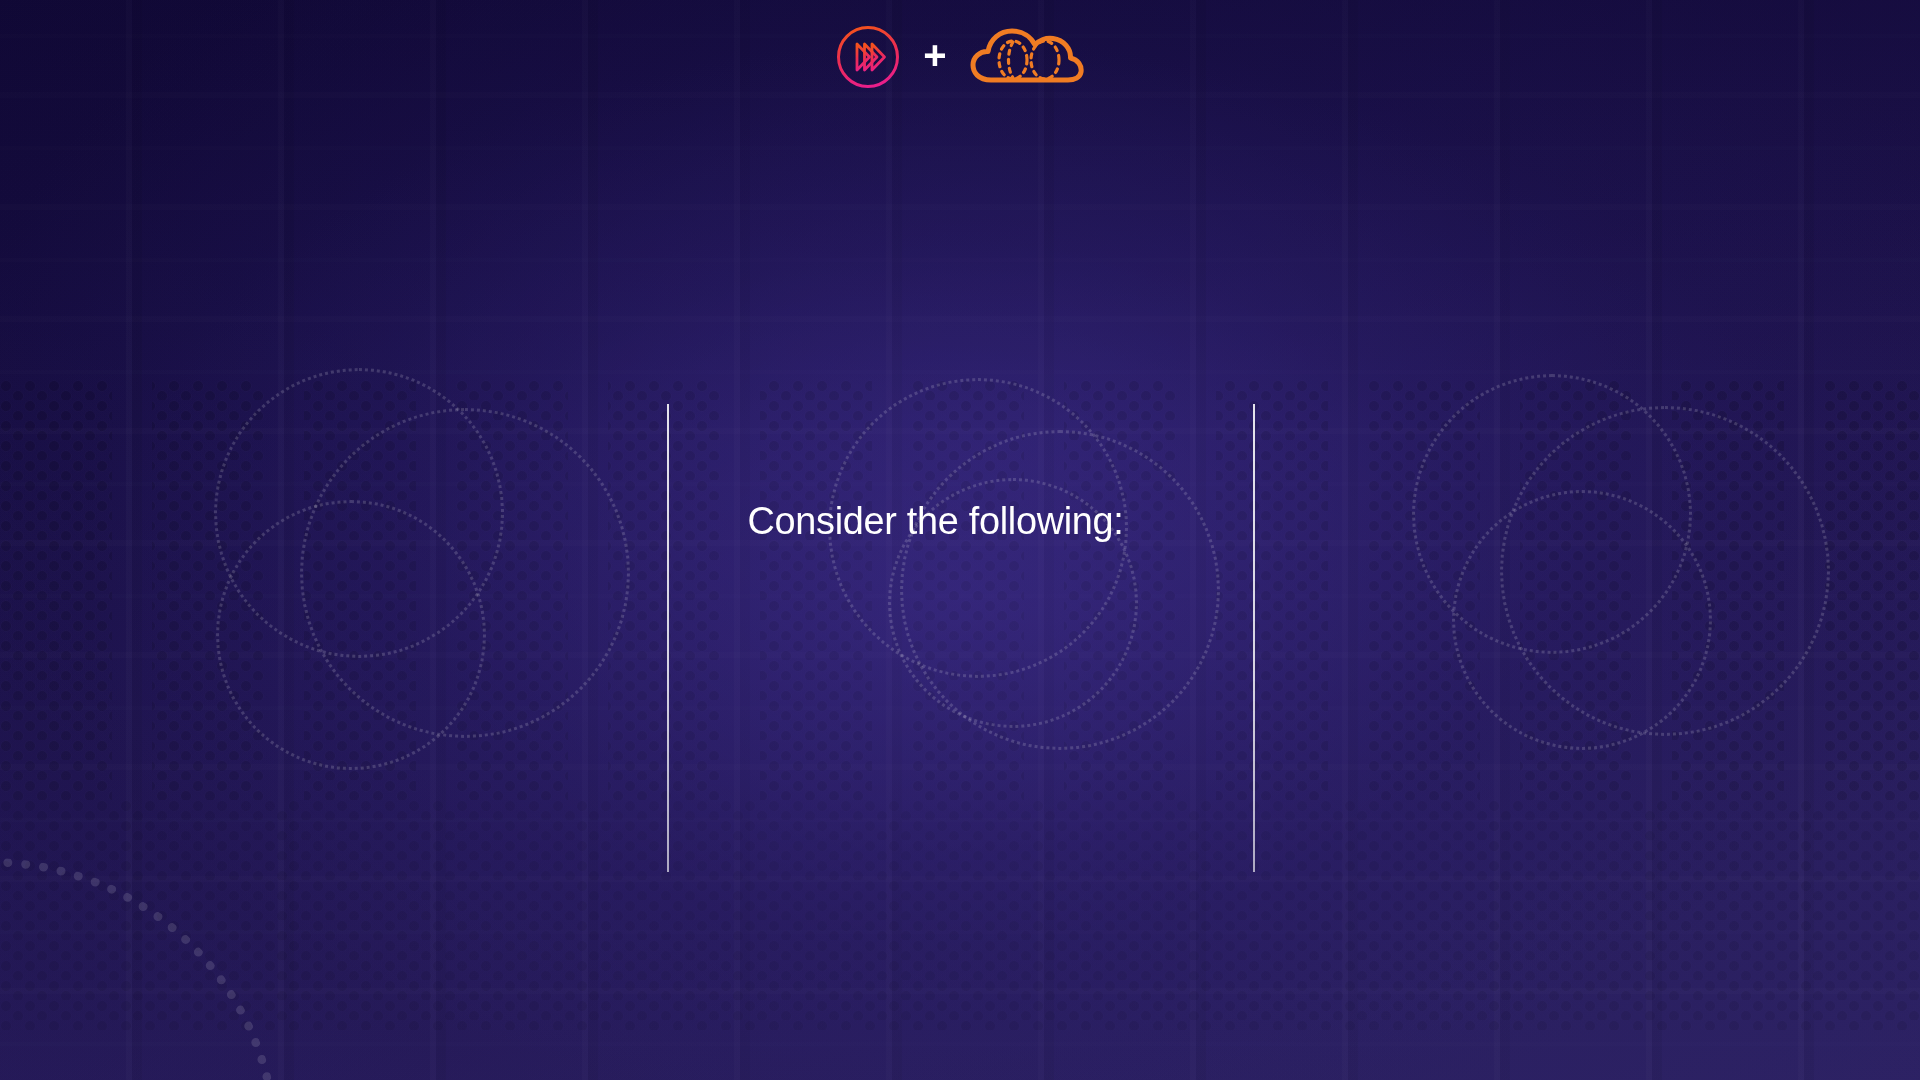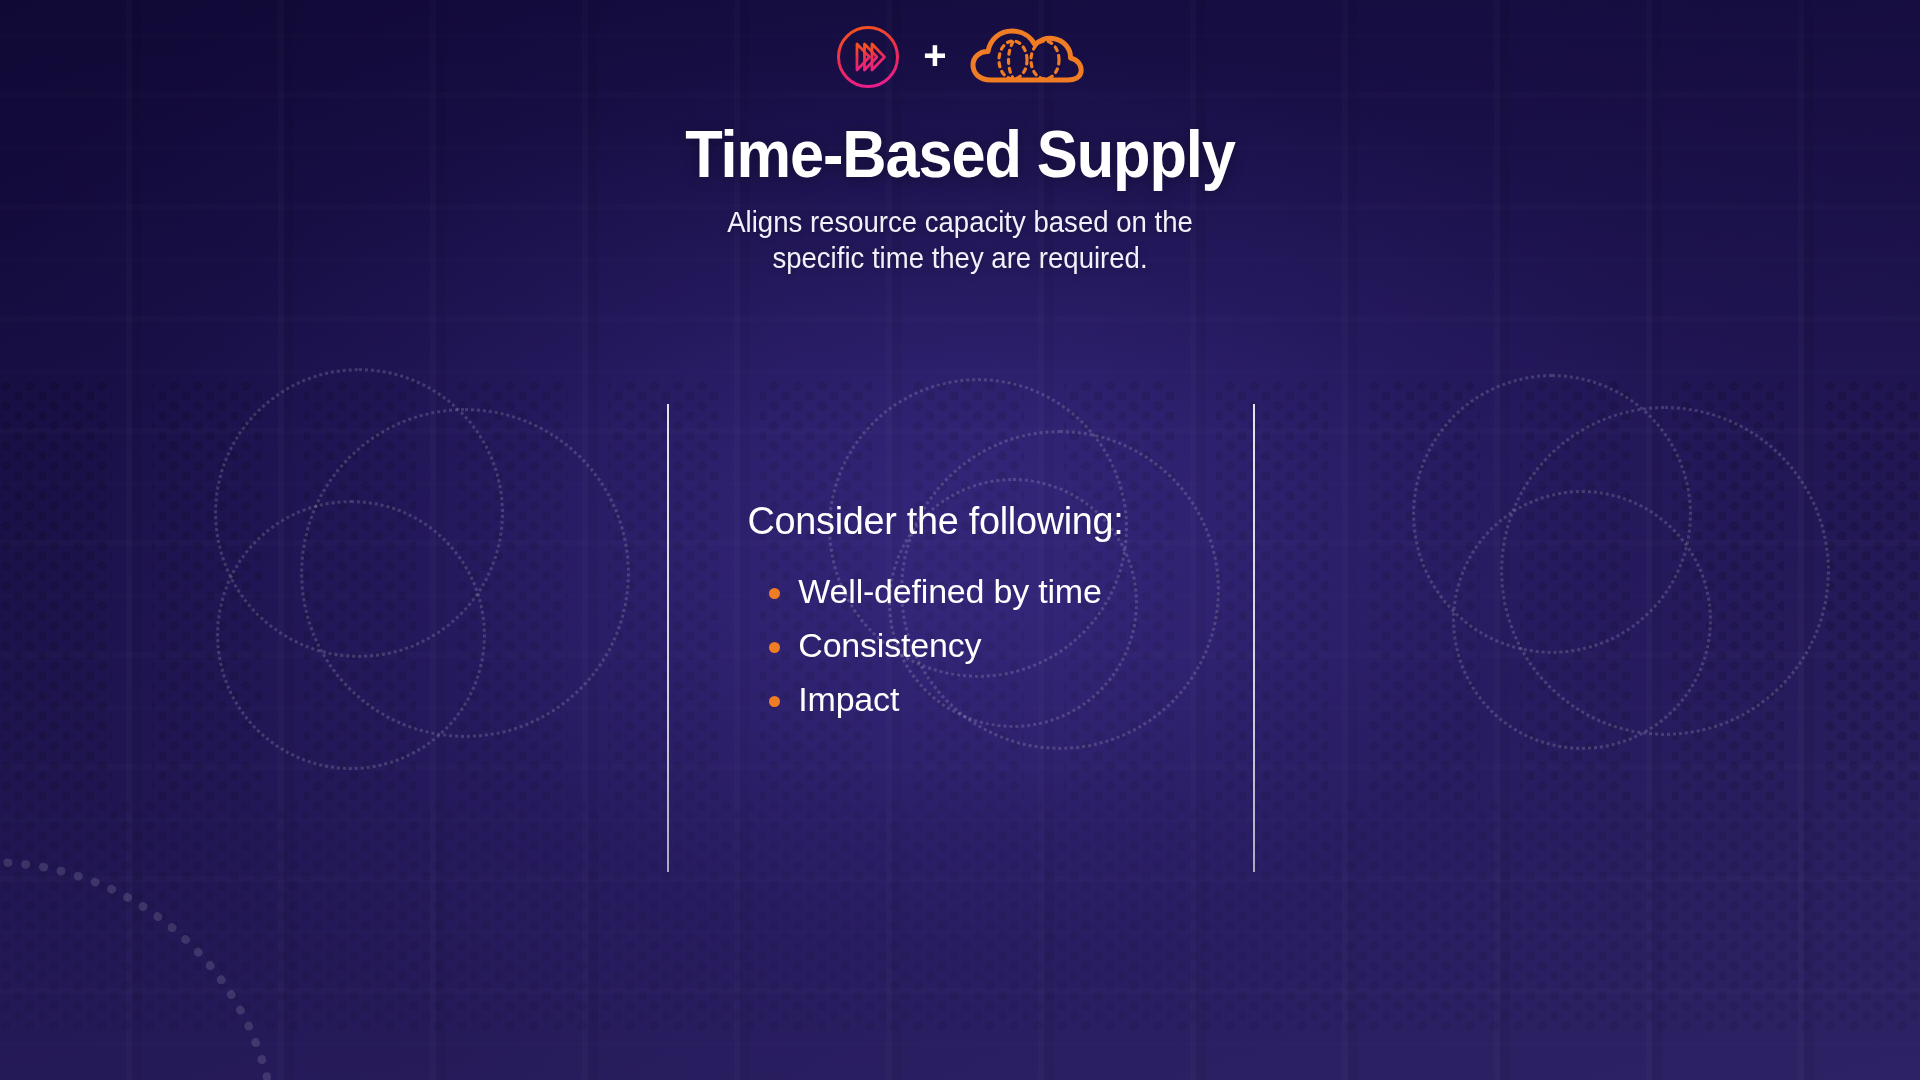--- a/index.html
+++ b/index.html
@@ -247,40 +247,19 @@
                  C70 16 77 13.5 84 14.5 C95 16 102 25 101.5 34
                  C109 35.5 113 42 112 48 C111 53.5 105.5 56 99 56 Z" fill="none" stroke="#f07c23" stroke-width="5" stroke-linejoin="round" stroke-linecap="round"></path>
         <ellipse cx="44" cy="36" rx="14" ry="19" fill="none" stroke="#f07c23" stroke-width="3.2" stroke-dasharray="4 5" stroke-linecap="round"></ellipse>
         <ellipse cx="76" cy="36" rx="14" ry="19" fill="none" stroke="#f07c23" stroke-width="3.2" stroke-dasharray="4 5" stroke-linecap="round"></ellipse>
         <path d="M44 18 C38 28 38 44 44 54" fill="none" stroke="#f07c23" stroke-width="3.2" stroke-dasharray="4 5" stroke-linecap="round"></path>
       </svg>
     </span>
 
   </div>
 
-  <div class="title-block">
-    <div class="slide-title">Time-Based Supply</div>
-    <div class="slide-subtitle">
-      <span>Aligns resource capacity based on the</span>
-      <span>specific time they are required.</span>
-    </div>
-  </div>
 
   <div class="body-block">
     <div class="body-heading">Consider the following:</div>
 
-    <ul class="bullet-list">
-      <li class="bullet-item">
-        <span class="bullet-dot"></span>
-        <span class="bullet-text">Well-defined by time</span>
-      </li>
-      <li class="bullet-item">
-        <span class="bullet-dot"></span>
-        <span class="bullet-text">Consistency</span>
-      </li>
-      <li class="bullet-item">
-        <span class="bullet-dot"></span>
-        <span class="bullet-text">Impact</span>
-      </li>
-    </ul>
   </div>
 
 </div>
 
 </body></html>

